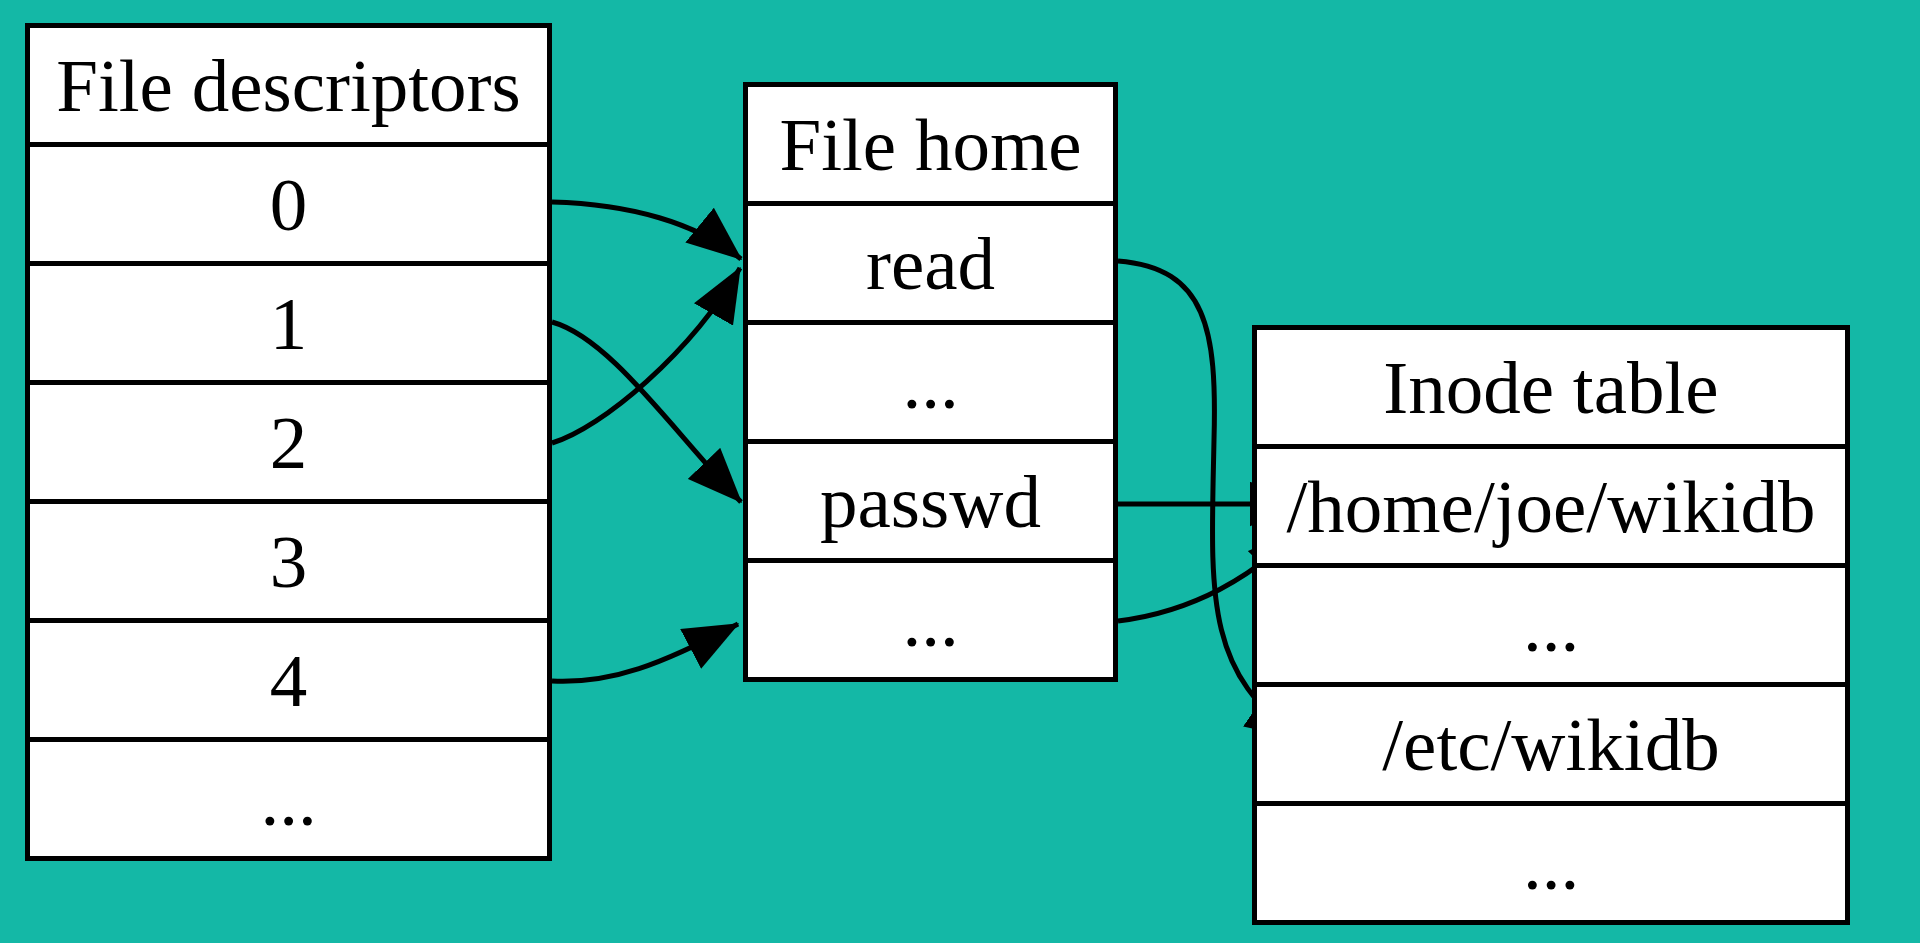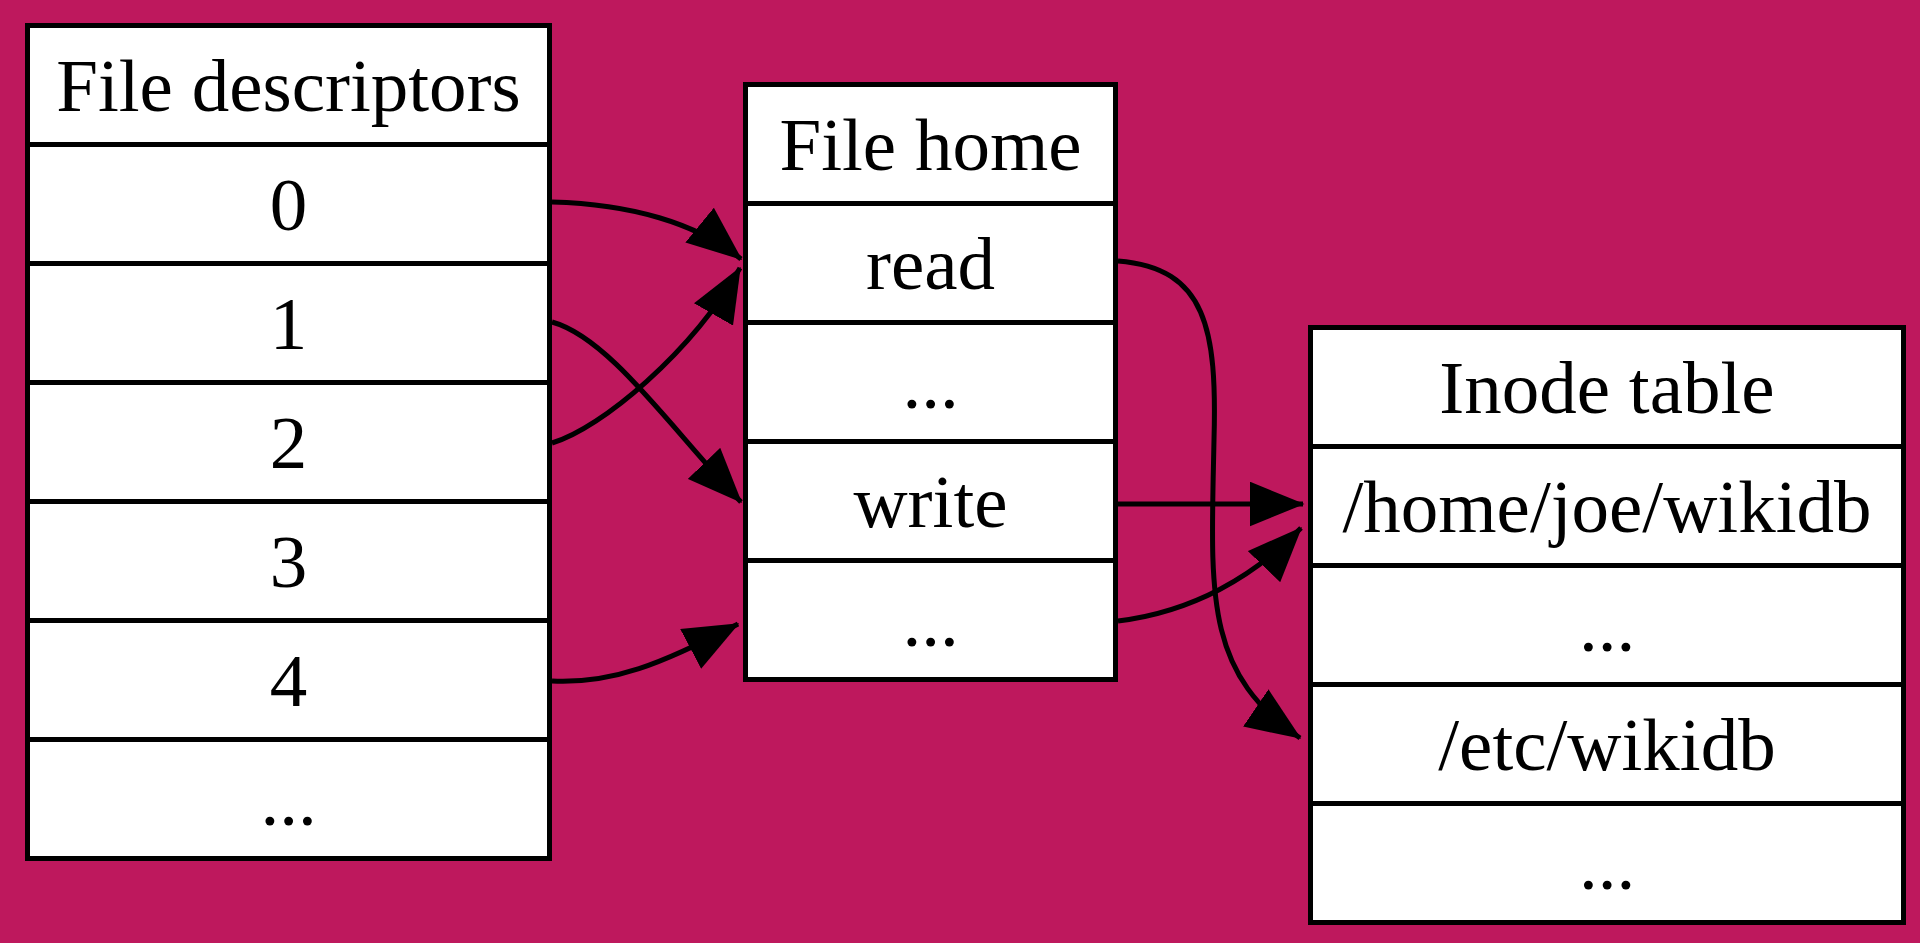--- a/index.html
+++ b/index.html
@@ -4,21 +4,21 @@
 <style>
   html, body {
     margin: 0;
     padding: 0;
     background: #ffffff;
   }
   .canvas {
     position: relative;
     width: 1920px;
     height: 943px;
-    background: #be185d;
+    background: #14b8a6;
     font-family: "Liberation Serif", "DejaVu Serif", serif;
     overflow: hidden;
   }
   .arrows-layer {
     position: absolute;
     left: 0;
     top: 0;
     width: 1920px;
     height: 943px;
   }
@@ -39,21 +39,21 @@
     line-height: 1;
     color: #000000;
     white-space: nowrap;
     border-top: 5px solid #000000;
   }
   .cell:first-child {
     border-top: none;
   }
   #tbl-file-descriptors { left: 25px;   top: 23px;  width: 517px; }
   #tbl-file-table       { left: 743px;  top: 82px;  width: 365px; }
-  #tbl-inode-table      { left: 1308px; top: 325px; width: 588px; }
+  #tbl-inode-table      { left: 1252px; top: 325px; width: 588px; }
 </style>
 </head>
 <body>
 
 <div class="canvas">
 
   <svg class="arrows-layer" viewBox="0 0 1920 943" xmlns="http://www.w3.org/2000/svg">
     <defs>
       <marker id="arrowhead" viewBox="0 0 11 9" markerWidth="11" markerHeight="9" refX="10.7" refY="4.5" orient="auto" markerUnits="strokeWidth">
         <path d="M0,0 L11,4.5 L0,9 Z" fill="#000000"></path>
@@ -77,21 +77,21 @@
       <div class="cell">2</div>
       <div class="cell">3</div>
       <div class="cell">4</div>
       <div class="cell">...</div>
     </div>
 
   <div class="tbl" id="tbl-file-table">
     <div class="cell">File home</div>
   <div class="cell">read</div>
       <div class="cell">...</div>
-      <div class="cell">write</div>
+      <div class="cell">passwd</div>
       <div class="cell">...</div>
     </div>
 
   <div class="tbl" id="tbl-inode-table">
     <div class="cell">Inode table</div>
   <div class="cell">/home/joe/wikidb</div>
       <div class="cell">...</div>
       <div class="cell">/etc/wikidb</div>
       <div class="cell">...</div>
     </div>

